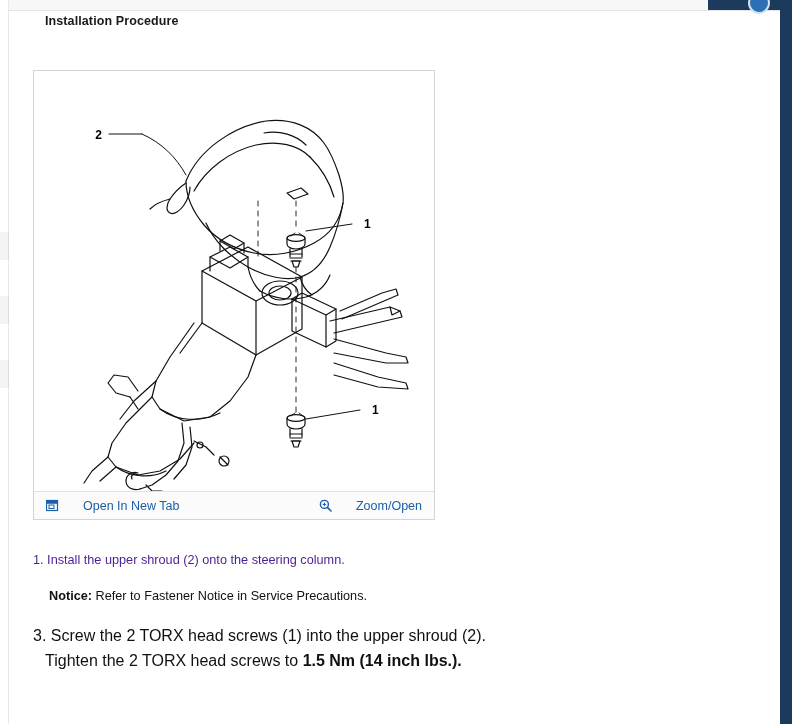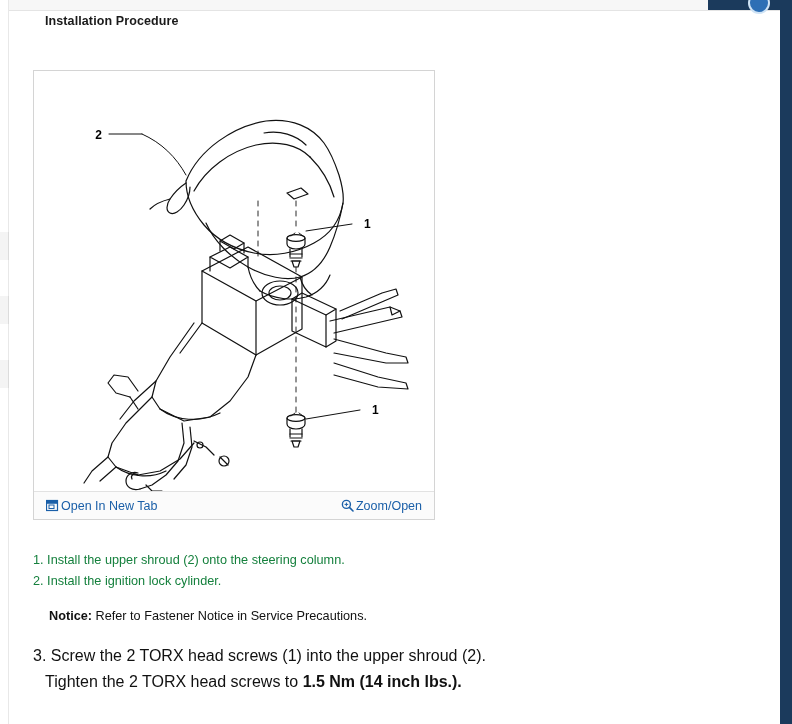--- a/index.html
+++ b/index.html
@@ -111,32 +111,32 @@
     background: #fbfbfb;
     display: flex;
     align-items: center;
     justify-content: space-between;
     padding: 0 12px 0 12px;
     box-sizing: border-box;
   }
   .tb-link {
     display: inline-flex;
     align-items: center;
-    gap: 2px;
+    gap: 24px;
     color: #1a5fa8;
     font-size: 12.5px;
     cursor: pointer;
     text-decoration: none;
   }
   .tb-icon { display: inline-block; line-height: 0; }
 
   .steps {
     margin-top: 30px;
     font-size: 12.7px;
-    color: #15803d;
+    color: #4c1d95;
     line-height: 1.62;
   }
   .steps .line { white-space: pre; }
   .notice {
     margin-top: 18px;
     font-size: 12.7px;
     color: #111;
     padding-left: 16px;
   }
   .notice b { font-weight: bold; }
@@ -304,21 +304,20 @@
             <path d="M3.6,5.4 H7.2 M5.4,3.6 V7.2" stroke="#1a5fa8" stroke-width="1"></path>
           </svg>
         </span>
         <span>Zoom/Open</span>
       </a>
     </div>
   </div>
 
   <div class="steps">
     <div class="line">1. Install the upper shroud (2) onto the steering column.</div>
-    <div class="line">2. Install the ignition lock cylinder.</div>
   </div>
 
   <div class="notice">
     <b>Notice:</b><span> Refer to Fastener Notice in Service Precautions.</span>
   </div>
 
   <div class="steps2">
     <div class="line">3. Screw the 2 TORX head screws (1) into the upper shroud (2).</div>
     <div class="line indent"><span>Tighten the 2 TORX head screws to </span><span class="bold">1.5 Nm (14 inch lbs.).</span></div>
   </div>

